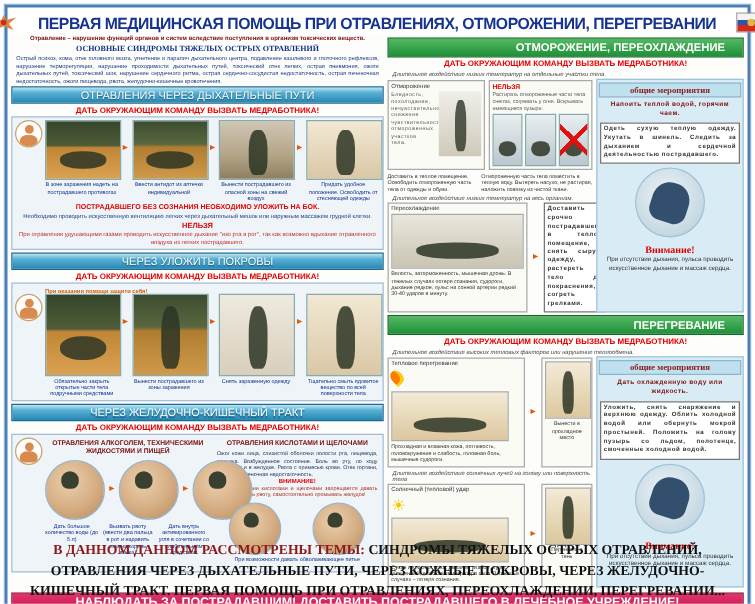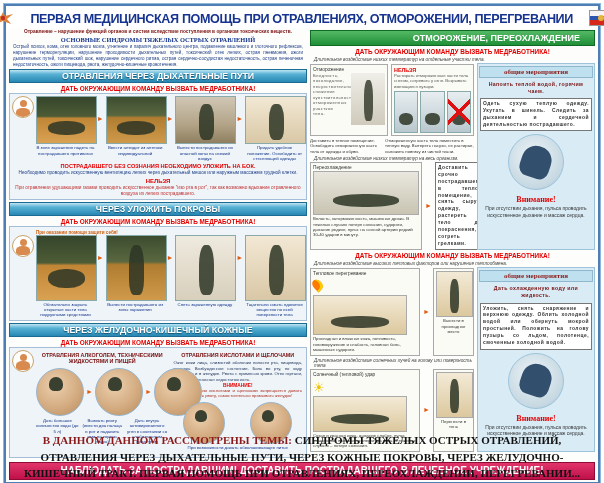--- a/index.html
+++ b/index.html
@@ -17,21 +17,21 @@
   .flagem i:nth-child(3){background:#d62718;}
   .flagem b{position:absolute;left:8px;top:4px;width:6px;height:6px;background:#e8b43c;border-radius:50%;}
   
   .cols{display:flex;gap:3px;padding:0 2px 2px 2px;}
   .col-left{width:298px;flex:0 0 auto;}
   .col-right{flex:1;min-width:0;}
   
   .intro{color:#7a1010;font-weight:bold;font-size:4.8px;text-align:center;margin:1px 4px 0 4px;line-height:1.25;}
   .synd-title{color:#14348c;font-family:"Liberation Serif",serif;font-weight:bold;font-size:6.4px;text-align:center;margin-top:1px;}
   .synd-text{color:#1c3c86;font-size:4.5px;text-align:justify;line-height:1.3;margin:1px 4px 2px 4px;}
-  .banner-blue{background:linear-gradient(180deg,#bfe4f2 0%,#57b1d4 35%,#2787b3 100%);border:1px solid #1c6b92;color:#fff;font-weight:bold;font-size:8.8px;text-align:center;padding:1px 0;text-shadow:0 1px 1px #14536f;margin-top:2px;}
+  .banner-blue{background:linear-gradient(180deg,#bfe4f2 0%,#57b1d4 35%,#2787b3 100%);border:1px solid #1c6b92;color:#fff;font-weight:normal;font-size:8.8px;text-align:center;padding:1px 0;text-shadow:0 1px 1px #14536f;margin-top:2px;}
   .call{color:#e30000;font-weight:bold;font-size:6.4px;text-align:center;margin:2px 0 1px 0;}
   .panel{border:1px solid #a3bed6;background:#eef4f8;padding:2px;margin-top:1px;}
   .steps-row{display:flex;align-items:flex-start;gap:2px;}
   .person-badge{width:22px;flex:0 0 auto;display:flex;flex-direction:column;align-items:center;}
   .pcircle{width:20px;height:20px;border-radius:50%;background:#fff;border:1px solid #c9a36b;position:relative;overflow:hidden;}
   .pcircle::before{content:"";position:absolute;left:6.5px;top:3px;width:7px;height:7px;border-radius:50%;background:#d98a4f;}
   .pcircle::after{content:"";position:absolute;left:3px;top:10.5px;width:14px;height:9px;border-radius:45% 45% 0 0;background:#d98a4f;}
   .step{flex:1;min-width:0;display:flex;flex-direction:column;}
   .photo{width:100%;height:46px;position:relative;border:1px solid #8aa;overflow:hidden;}
   .photo.tall{height:64px;}
@@ -200,21 +200,21 @@
           <div class="arr">►</div>
           <div class="step">
             <div class="photo tall ph-warm">
                   <div class="blob v"></div>
                 </div>
             <div class="cap">Тщательно смыть ядовитое вещество по всей поверхности тела</div>
           </div>
         </div>
       </div>
 
-      <div class="banner-blue">ЧЕРЕЗ ЖЕЛУДОЧНО-КИШЕЧНЫЙ КОЖНЫЕ</div>
+      <div class="banner-blue">ЧЕРЕЗ ЖЕЛУДОЧНО-КИШЕЧНЫЙ ТРАКТ</div>
       <div class="call">ДАТЬ ОКРУЖАЮЩИМ КОМАНДУ ВЫЗВАТЬ МЕДРАБОТНИКА!</div>
       <div class="panel">
         <div class="steps-row">
           <div class="person-badge">
                 <div class="pcircle"></div>
               </div>
           <div class="gi-cols">
             <div class="gi-col">
               <div class="gi-title">ОТРАВЛЕНИЯ АЛКОГОЛЕМ, ТЕХНИЧЕСКИМИ ЖИДКОСТЯМИ И ПИЩЕЙ</div>
               <div class="circ-row">
@@ -299,20 +299,21 @@
         <div class="rt-side">
           <div class="gm-head">общие мероприятия</div>
           <div class="gm-act">Напоить теплой водой, горячим чаем.</div>
           <div class="gm-box">Одеть сухую теплую одежду. Укутать в шинель. Следить за дыханием и сердечной деятельностью пострадавшего.</div>
           <div class="gm-photo"></div>
           <div class="att-label">Внимание!</div>
           <div class="att-text">При отсутствии дыхания, пульса проводить искусственное дыхание и массаж сердца.</div>
         </div>
       </div>
 
+      <div class="banner-green">ПЕРЕГРЕВАНИЕ</div>
       <div class="call">ДАТЬ ОКРУЖАЮЩИМ КОМАНДУ ВЫЗВАТЬ МЕДРАБОТНИКА!</div>
       <div class="cause">Длительное воздействие высоких тепловых факторов или нарушение теплообмена.</div>
 
       <div class="rt-body">
         <div class="rt-main">
           <div class="fr-row">
             <div class="fr-box" style="width:104px;">
               <div class="fr-label">Тепловое перегревание</div>
               <span class="flame"></span>
               <div class="heat-photo" style="width:92px;height:38px;">

